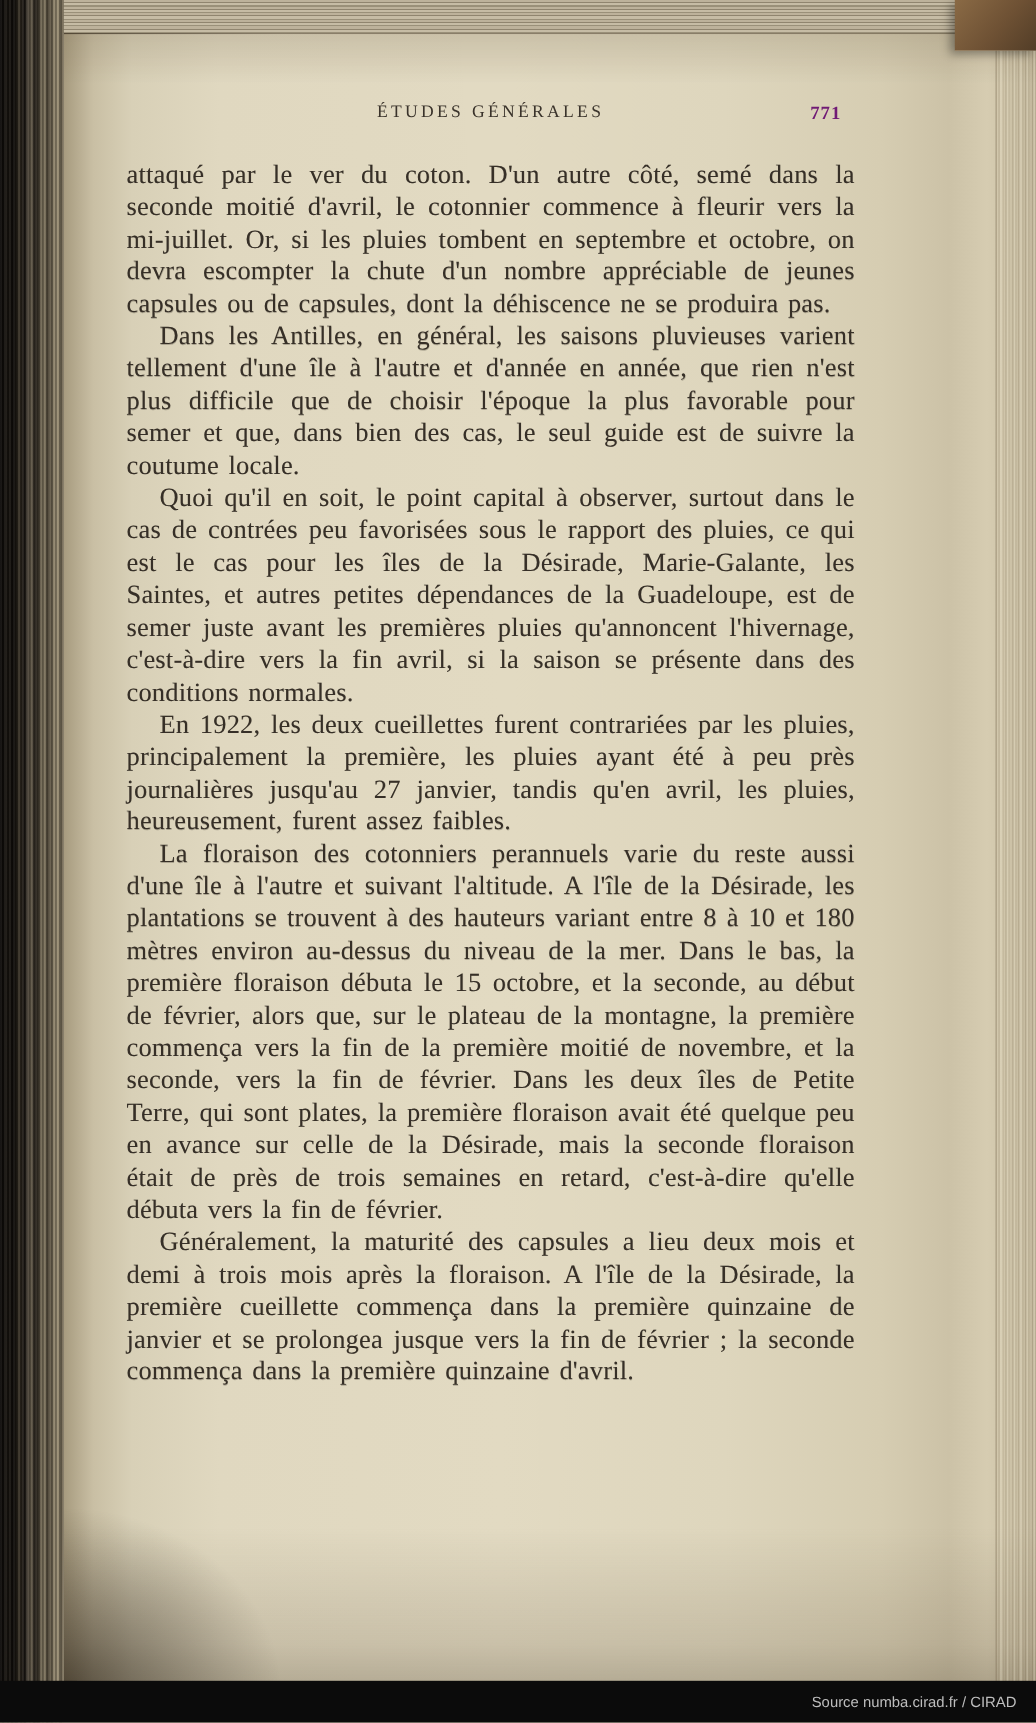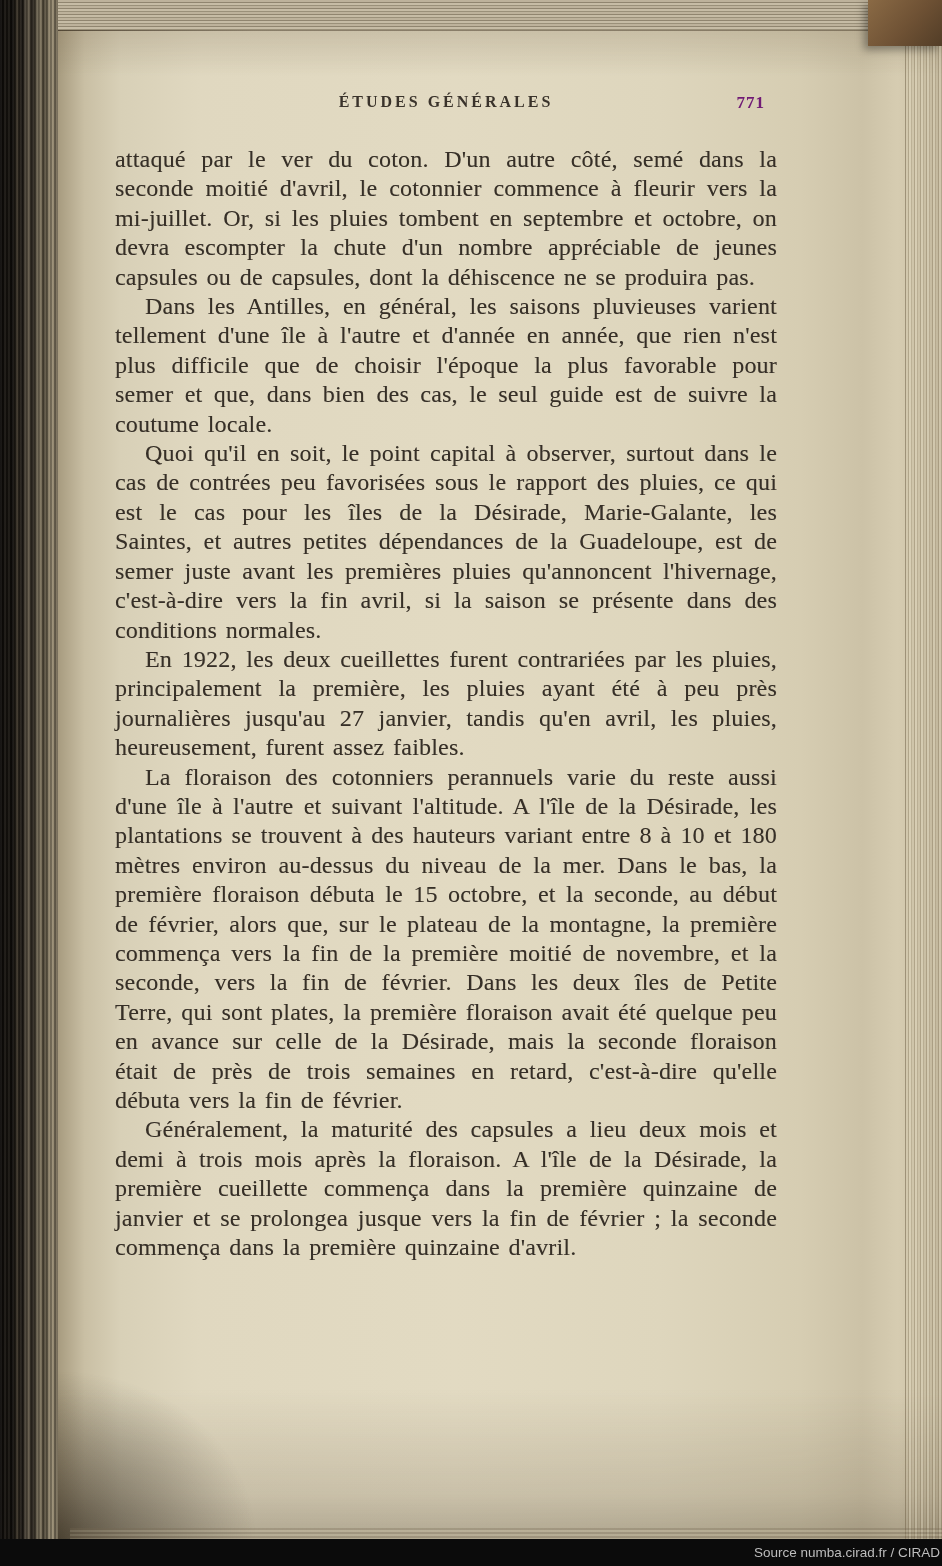--- a/index.html
+++ b/index.html
@@ -52,36 +52,36 @@
       rgba(238,231,208,0.28) 3px 5px, rgba(120,105,78,0.22) 5px 6px);
   }
   
   .bottom-edge {
     position: absolute; left: 70px; right: 0; bottom: 26px; height: 12px; z-index: 3;
     background: repeating-linear-gradient(180deg,
       rgba(115,102,80,0.30) 0 2px, rgba(195,185,155,0.25) 2px 4px);
   }
   
   .footer-bar {
-    position: absolute; left: 0; right: 0; bottom: 0; height: 27px; z-index: 10;
+    position: absolute; left: 0; right: 0; bottom: 0; height: 38px; z-index: 10;
     background: #0b0b0b;
     display: flex; align-items: center; justify-content: flex-end;
-    padding-right: 2px; box-sizing: border-box;
+    padding-right: 18px; box-sizing: border-box;
     font-family: "Liberation Sans", sans-serif;
     font-size: 13.5px; color: #bdbdbd;
   }
   
   .content {
     position: absolute; left: 115px; top: 93px; width: 662px; z-index: 6;
     color: #362f27;
   }
   .page-header { position: relative; height: 30px; margin-bottom: 22px; }
   .page-title {
     display: block; text-align: center;
-    font-size: 16px; font-weight: bold; letter-spacing: 3px; color: #3a332b;
+    font-size: 16px; font-weight: normal; letter-spacing: 3px; color: #3a332b;
   }
   .page-number {
     position: absolute; right: 12px; top: 0;
     font-size: 17px; font-weight: bold; letter-spacing: 1px; color: #701a75;
   }
   .page-body {
     font-size: 24px; line-height: 29.4px;
     text-align: justify; word-spacing: 2.5px; letter-spacing: 0.2px;
     hyphens: auto;
     text-shadow: 0.3px 0.3px 0.5px rgba(58,52,44,0.30);

